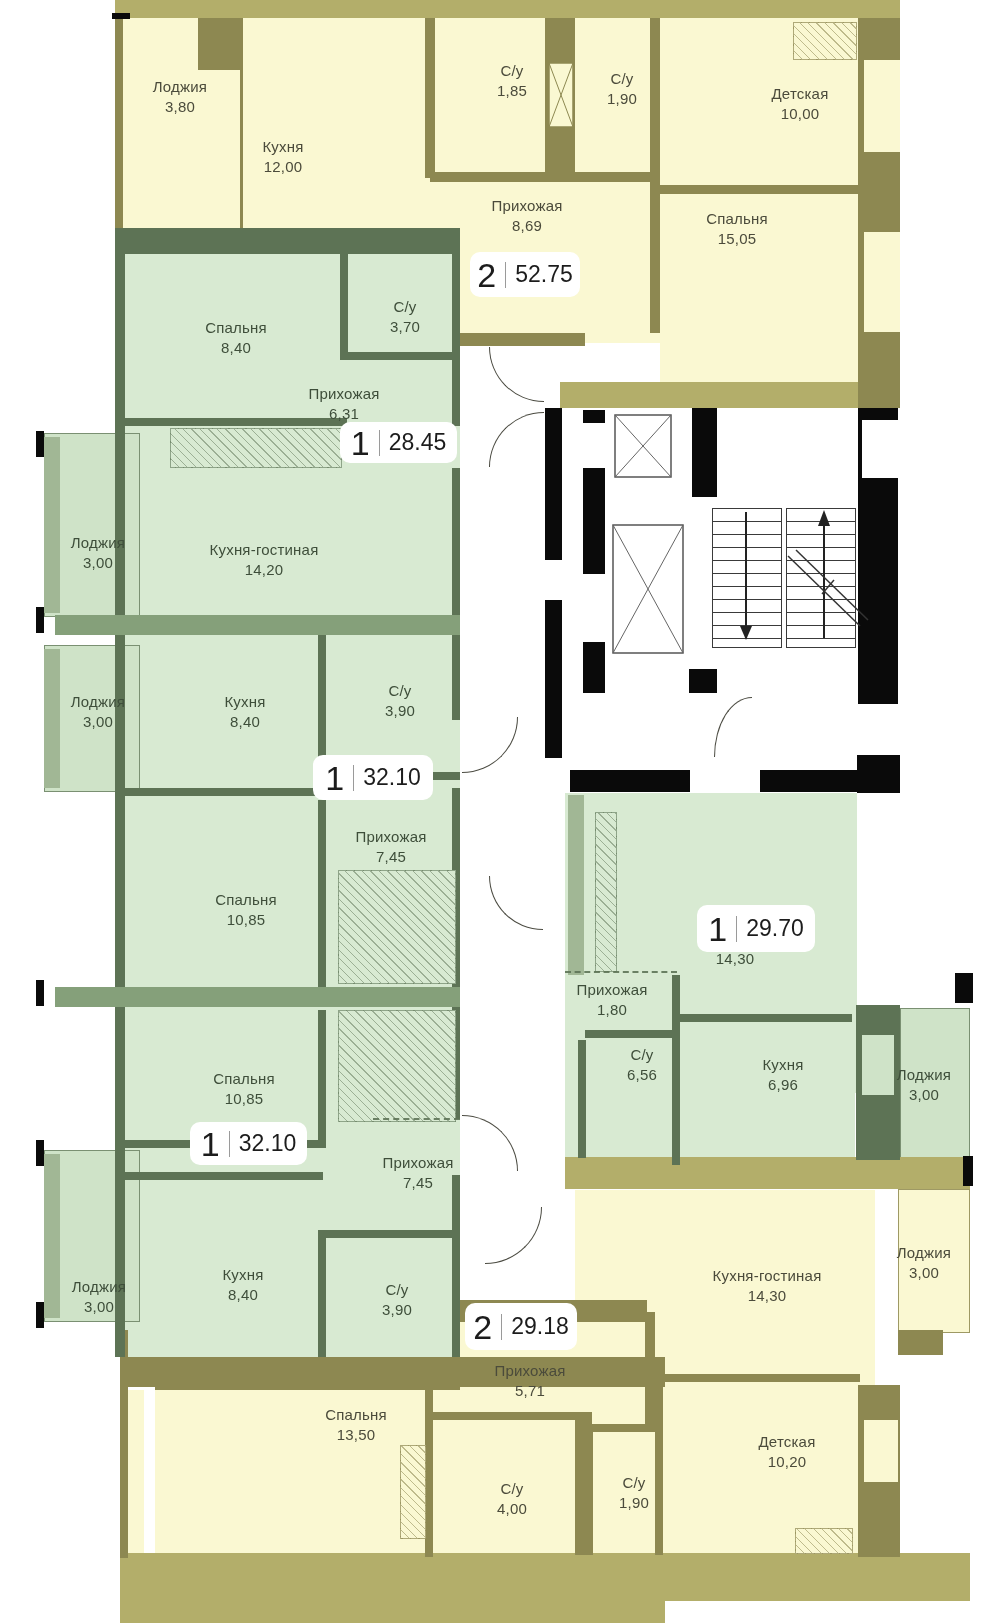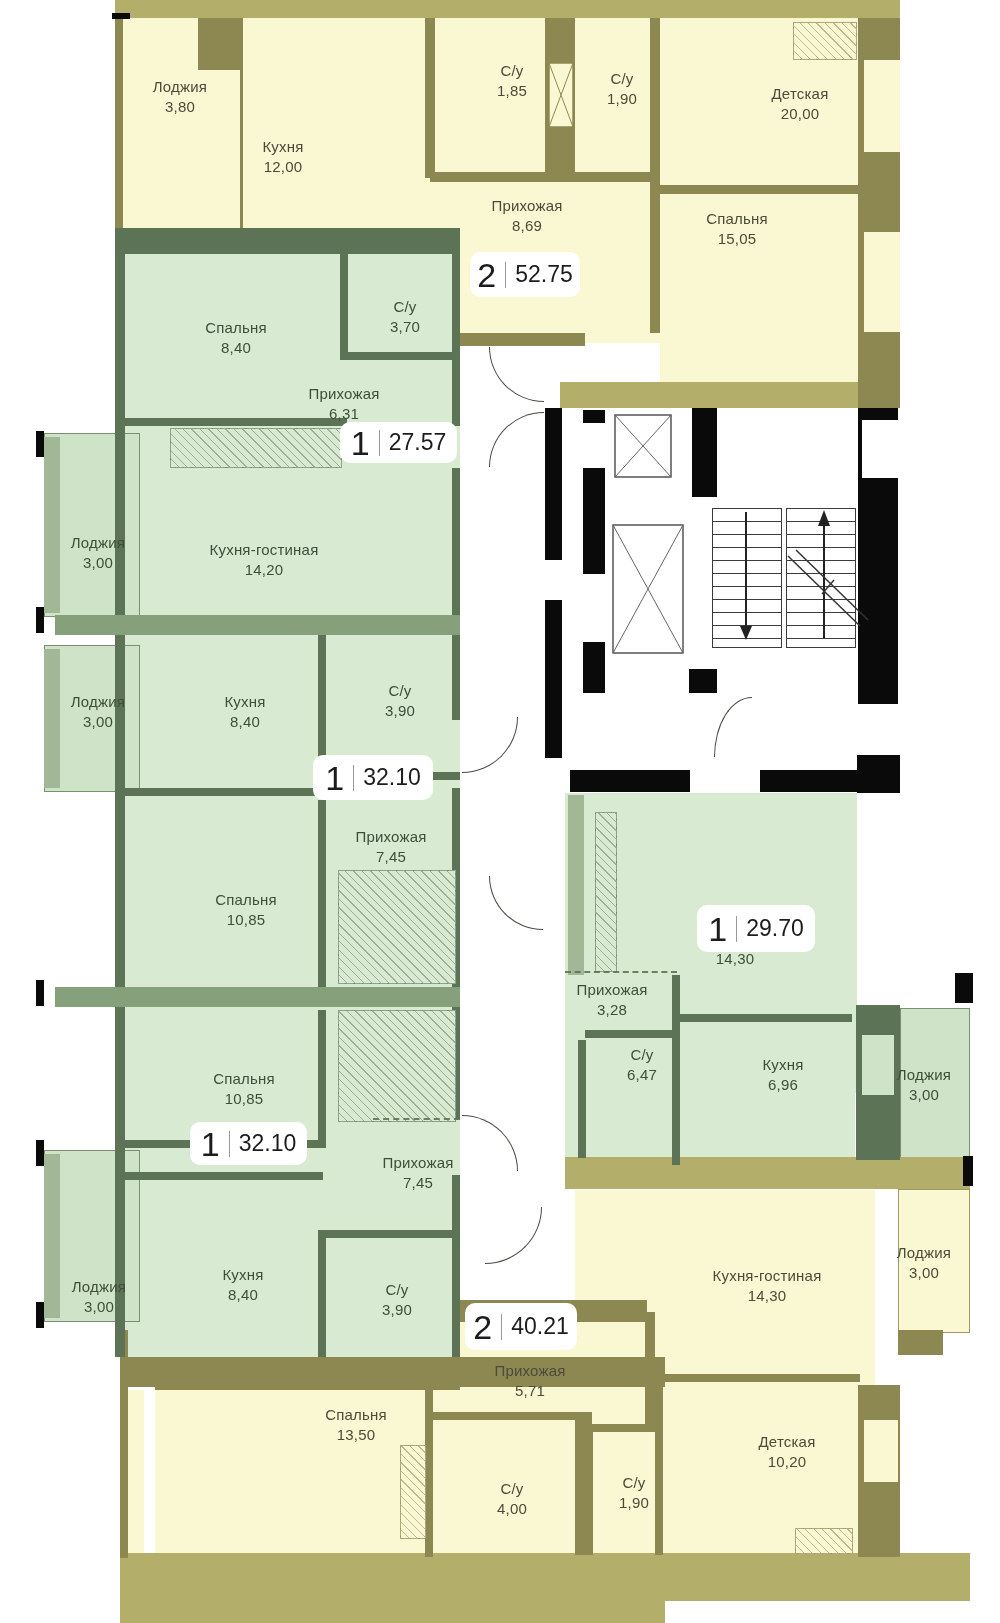--- a/index.html
+++ b/index.html
@@ -217,21 +217,21 @@
   <div class="lbl lbl-y" style="left:512px;top:80px">
       <div>С/у</div>
       <div>1,85</div>
     </div>
   <div class="lbl lbl-y" style="left:622px;top:88px">
       <div>С/у</div>
       <div>1,90</div>
     </div>
   <div class="lbl lbl-y" style="left:800px;top:103px">
       <div>Детская</div>
-      <div>20,00</div>
+      <div>10,00</div>
     </div>
   <div class="lbl lbl-y" style="left:527px;top:215px">
       <div>Прихожая</div>
       <div>8,69</div>
     </div>
   <div class="lbl lbl-y" style="left:737px;top:228px">
       <div>Спальня</div>
       <div>15,05</div>
     </div>
 
@@ -297,25 +297,25 @@
       <div>С/у</div>
       <div>3,90</div>
     </div>
 
   <div class="lbl lbl-g" style="left:735px;top:959px">
       <div></div>
       <div>14,30</div>
     </div>
   <div class="lbl lbl-g" style="left:612px;top:999px">
       <div>Прихожая</div>
-      <div>3,28</div>
+      <div>1,80</div>
     </div>
   <div class="lbl lbl-g" style="left:642px;top:1064px">
       <div>С/у</div>
-      <div>6,47</div>
+      <div>6,56</div>
     </div>
   <div class="lbl lbl-g" style="left:783px;top:1074px">
       <div>Кухня</div>
       <div>6,96</div>
     </div>
   <div class="lbl lbl-g" style="left:924px;top:1084px">
       <div>Лоджия</div>
       <div>3,00</div>
     </div>
 
@@ -349,36 +349,36 @@
     </div>
 
   <div class="badge" style="left:470px;top:252px;width:110px;height:45px">
       <span class="n">2</span>
       <span class="d"></span>
       <span class="a">52.75</span>
     </div>
   <div class="badge" style="left:340px;top:422px;width:117px;height:41px">
       <span class="n">1</span>
       <span class="d"></span>
-      <span class="a">27.57</span>
+      <span class="a">28.45</span>
     </div>
   <div class="badge" style="left:313px;top:755px;width:120px;height:45px">
       <span class="n">1</span>
       <span class="d"></span>
       <span class="a">32.10</span>
     </div>
   <div class="badge" style="left:190px;top:1122px;width:117px;height:43px">
       <span class="n">1</span>
       <span class="d"></span>
       <span class="a">32.10</span>
     </div>
   <div class="badge" style="left:697px;top:905px;width:118px;height:47px">
       <span class="n">1</span>
       <span class="d"></span>
       <span class="a">29.70</span>
     </div>
   <div class="badge" style="left:465px;top:1303px;width:112px;height:47px">
       <span class="n">2</span>
       <span class="d"></span>
-      <span class="a">40.21</span>
+      <span class="a">29.18</span>
     </div>
 
 </div>
 
 </body></html>

